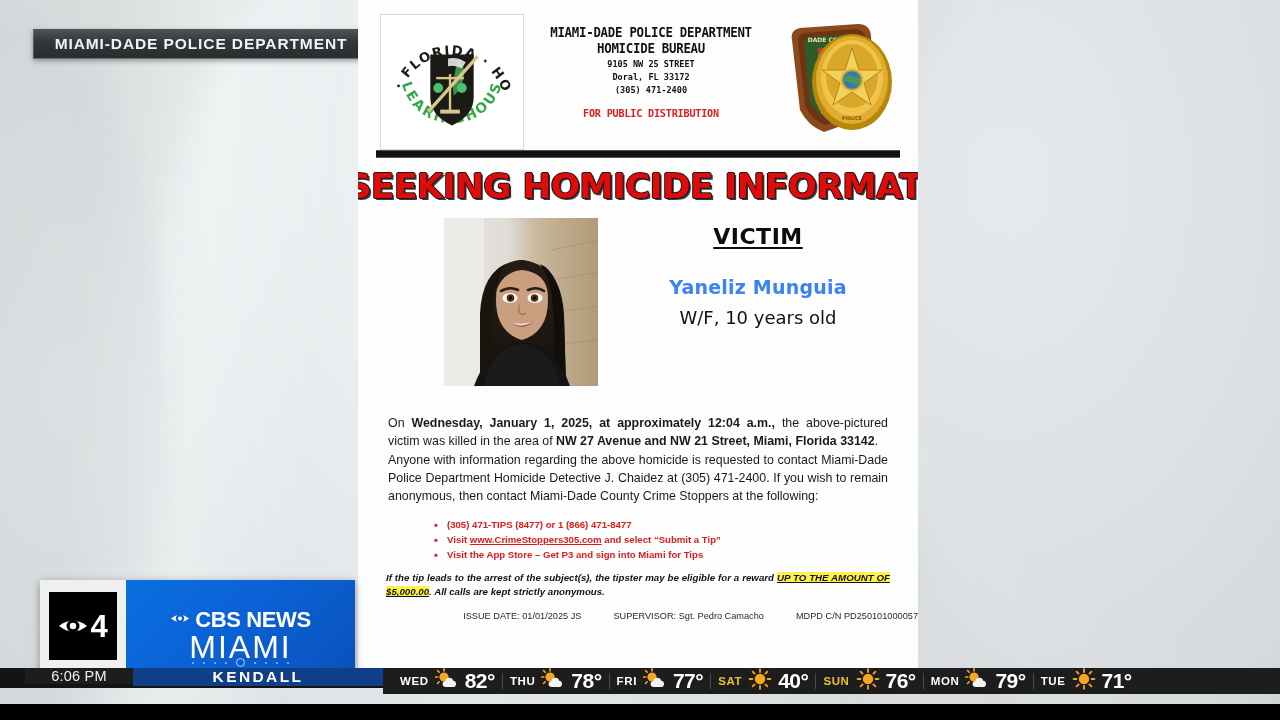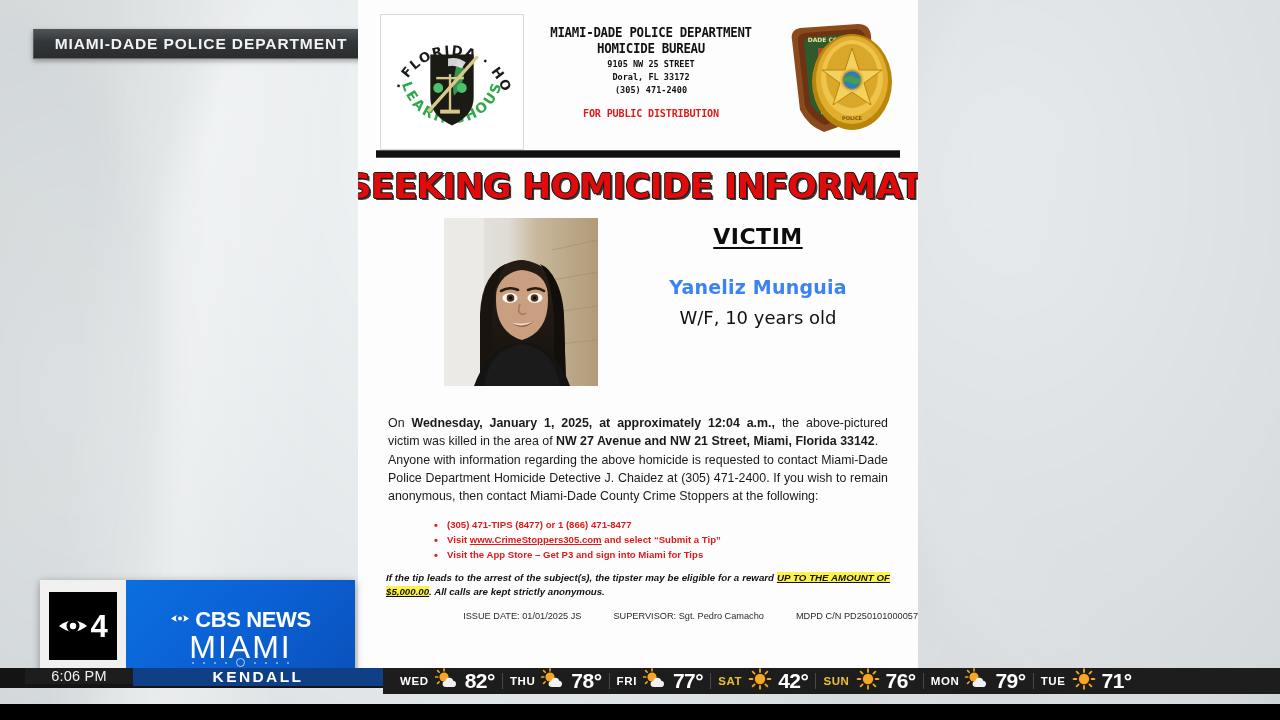--- a/index.html
+++ b/index.html
@@ -652,21 +652,21 @@
               <line x1="13" y1="1.2" x2="13" y2="4"></line>
               <line x1="13" y1="18" x2="13" y2="20.8"></line>
               <line x1="2.6" y1="11" x2="5.4" y2="11"></line>
               <line x1="20.6" y1="11" x2="23.4" y2="11"></line>
               <line x1="5.6" y1="3.6" x2="7.6" y2="5.6"></line>
               <line x1="18.4" y1="16.4" x2="20.4" y2="18.4"></line>
               <line x1="18.4" y1="5.6" x2="20.4" y2="3.6"></line>
               <line x1="5.6" y1="18.4" x2="7.6" y2="16.4"></line>
             </g>
           </svg></span>
-        <span class="wx-temp">42°</span>
+        <span class="wx-temp">40°</span>
       </div>
       <div class="wx-sep"></div>
       <div class="wx-item">
         <span class="wx-day weekend">SUN</span>
         <span><svg class="wx-icon" viewBox="0 0 26 22">
             <circle cx="13" cy="11" r="5.2" fill="#f5a623"></circle>
             <g stroke="#f5a623" stroke-width="1.8" stroke-linecap="round">
               <line x1="13" y1="1.2" x2="13" y2="4"></line>
               <line x1="13" y1="18" x2="13" y2="20.8"></line>
               <line x1="2.6" y1="11" x2="5.4" y2="11"></line>

